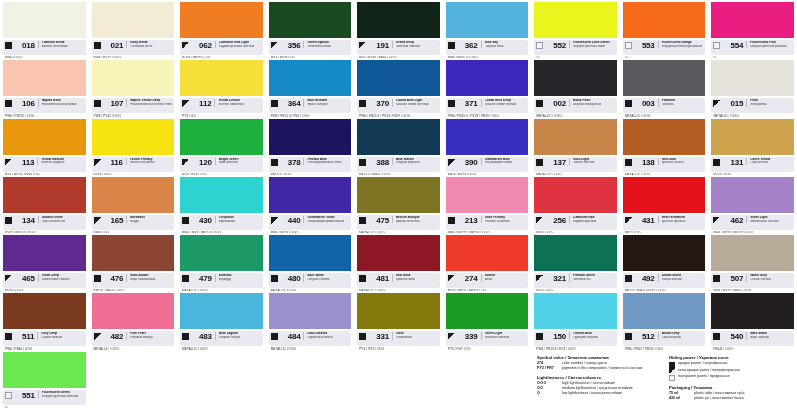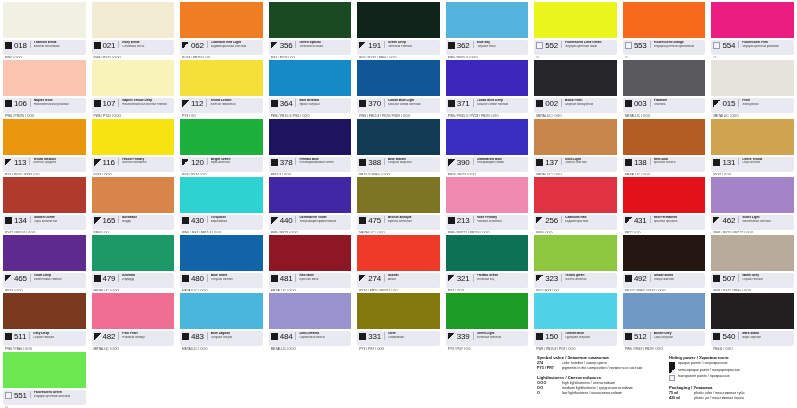--- a/index.html
+++ b/index.html
@@ -60,24 +60,24 @@
   .glyph.opaque{background:#1a1a1a;}
   .glyph.semi{
     background:linear-gradient(135deg,#1a1a1a 0 50%, #e9e9f2 50% 100%);
   }
   .glyph.transparent{
     background:#f4f4f8;
     border:1px solid #9a9aa8;
   }
   .num{
     font-size:8px;
-    font-weight:normal;
+    font-weight:bold;
     color:#111;
     line-height:9px;
-    margin-left:2px;
+    margin-left:10px;
     flex:0 0 auto;
     letter-spacing:-0.2px;
   }
   .names{
     margin-left:3px;
     padding-left:3px;
     border-left:1px solid #b9b9c8;
     flex:1 1 auto;
     min-width:0;
     overflow:hidden;
@@ -590,20 +590,32 @@
         <div class="glyph semi"></div>
         <div class="num">465</div>
         <div class="names">
           <div class="nm-en">Violet Deep</div>
           <div class="nm-ru">Фиолетовая темная</div>
         </div>
         <div class="meta">PV23 | OOO</div>
       </div>
     </div>
     <div class="cell">
+      <div class="swatch metallic" style="background: rgb(140, 69, 51);"></div>
+      <div class="label">
+        <div class="glyph opaque"></div>
+        <div class="num">476</div>
+        <div class="names">
+          <div class="nm-en">Mars Brown</div>
+          <div class="nm-ru">Марс коричневый</div>
+        </div>
+        <div class="meta">PR122 / PBk6 | OOO</div>
+      </div>
+    </div>
+    <div class="cell">
       <div class="swatch metallic" style="background: rgb(27, 154, 104);"></div>
       <div class="label">
         <div class="glyph opaque"></div>
         <div class="num">479</div>
         <div class="names">
           <div class="nm-en">Emerald</div>
           <div class="nm-ru">Изумруд</div>
         </div>
         <div class="meta">METALLIC | OOO</div>
       </div>
@@ -647,32 +659,20 @@
     <div class="cell">
       <div class="swatch" style="background: rgb(13, 113, 85);"></div>
       <div class="label">
         <div class="glyph semi"></div>
         <div class="num">321</div>
         <div class="names">
           <div class="nm-en">Phthalo Green</div>
           <div class="nm-ru">Зеленый ФЦ</div>
         </div>
         <div class="meta">PG7 | OOO</div>
-      </div>
-    </div>
-    <div class="cell">
-      <div class="swatch" style="background: rgb(141, 198, 63);"></div>
-      <div class="label">
-        <div class="glyph semi"></div>
-        <div class="num">323</div>
-        <div class="names">
-          <div class="nm-en">Yellow green</div>
-          <div class="nm-ru">Желто-зеленая</div>
-        </div>
-        <div class="meta">PG7 / PY3 | OO</div>
       </div>
     </div>
     <div class="cell">
       <div class="swatch" style="background: rgb(36, 22, 16);"></div>
       <div class="label">
         <div class="glyph opaque"></div>
         <div class="num">492</div>
         <div class="names">
           <div class="nm-en">Umber Burnt</div>
           <div class="nm-ru">Умбра жженая</div>

